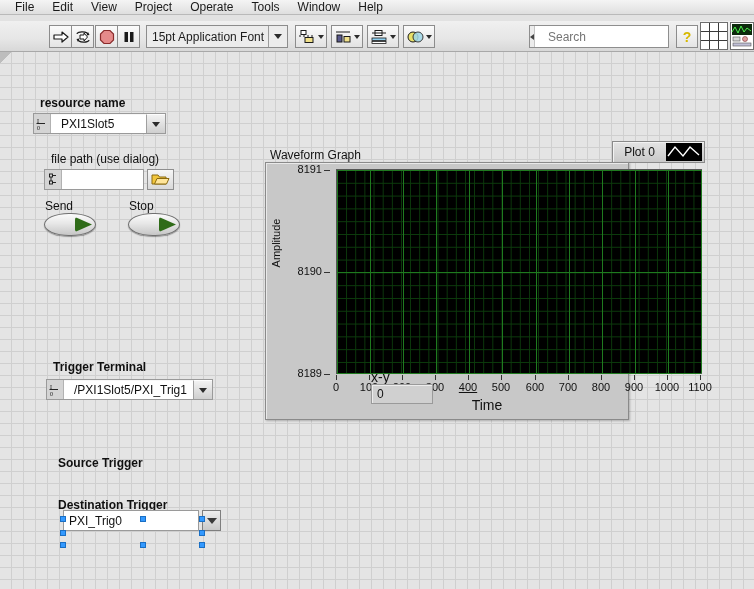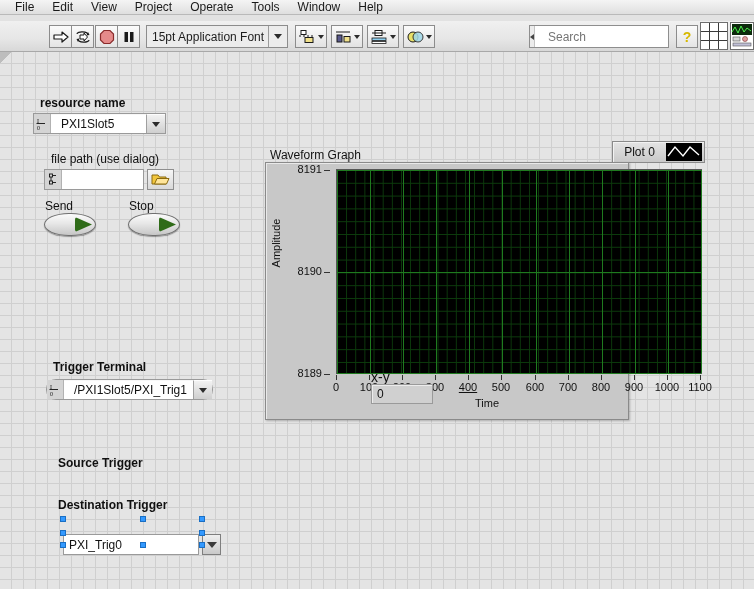--- a/index.html
+++ b/index.html
@@ -328,21 +328,21 @@
   }
   .xtickmark {
     position: absolute; width: 1px; height: 5px; background: #333;
   }
   .xlab {
     position: absolute;
     font-size: 11px; color: #111;
     text-align: center; white-space: nowrap;
   }
   .axis-name {
-    position: absolute; font-size: 11px; color: #111;
+    position: absolute; font-size: 14px; color: #111;
   }
   .ytitle {
     position: absolute;
     left: -18px; top: 78px;
     font-size: 11px; color: #111;
     transform: rotate(-90deg);
     transform-origin: center center;
     white-space: nowrap;
   }
 
@@ -535,38 +535,38 @@
       <div class="lamp"></div>
     </div>
 
     <div class="lbl" style="left:129px; top:147px;">Stop</div>
     <div class="rocker" style="left:128px; top:161px;">
       <div class="oval"></div>
       <div class="lamp"></div>
     </div>
 
     <div class="lbl b" style="left:53px; top:308px;">Trigger Terminal</div>
-    <div class="refnum-combo" style="left:46px; top:327px; width:167px;border-radius:10px;">
+    <div class="refnum-combo" style="left:46px; top:327px; width:167px;">
       <div class="glyph">
         <svg width="12" height="15" viewBox="0 0 12 15">
           <text x="1" y="7" font-size="6" font-family="Liberation Serif, serif" fill="#111">I</text>
           <line x1="0.5" y1="7.5" x2="9" y2="7.5" stroke="#111" stroke-width="0.9"></line>
           <text x="1" y="14" font-size="6" font-family="Liberation Serif, serif" fill="#111">0</text>
         </svg>
       </div>
       <div class="val">/PXI1Slot5/PXI_Trig1</div>
       <div class="ddbox">
           <span class="caret-dn"></span>
         </div>
     </div>
 
     <div class="lbl b" style="left:58px; top:404px;">Source Trigger</div>
 
     <div class="lbl b" style="left:58px; top:446px;">Destination Trigger</div>
-    <div class="strcombo" style="left:63px; top:482px; width:158px;justify-content:center;">
+    <div class="strcombo" style="left:63px; top:458px; width:158px;justify-content:center;">
       <div class="body">PXI_Trig0</div>
       <div class="ddsq">
           <span class="caret-box"></span>
         </div>
     </div>
 
     <div class="sel-handle" style="left:60px; top:464px;"></div>
     <div class="sel-handle" style="left:140px; top:464px;"></div>
     <div class="sel-handle" style="left:199px; top:464px;"></div>
     <div class="sel-handle" style="left:60px; top:478px;"></div>

